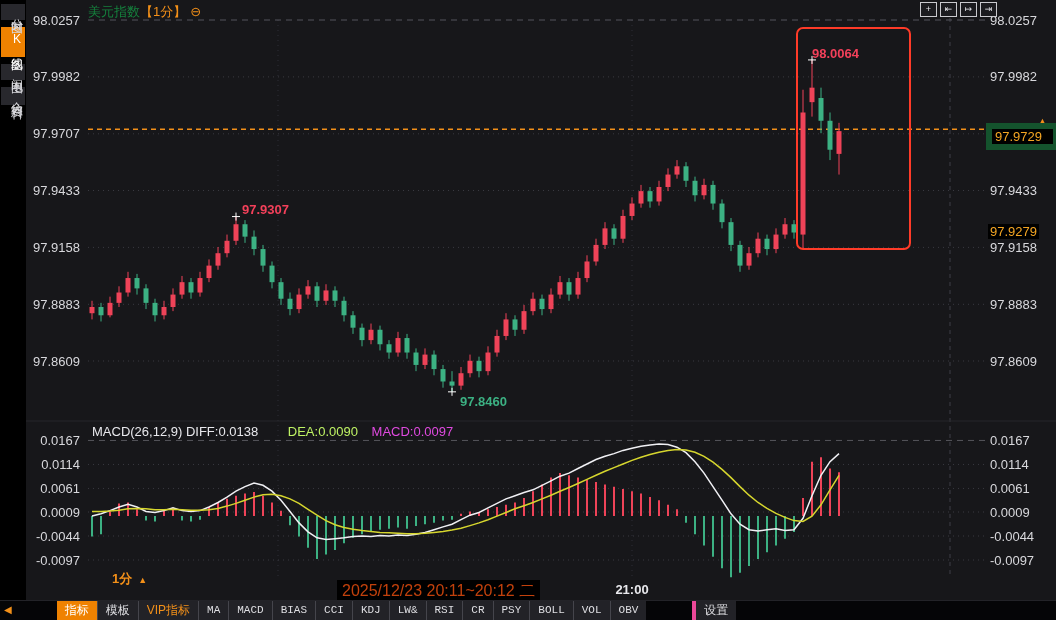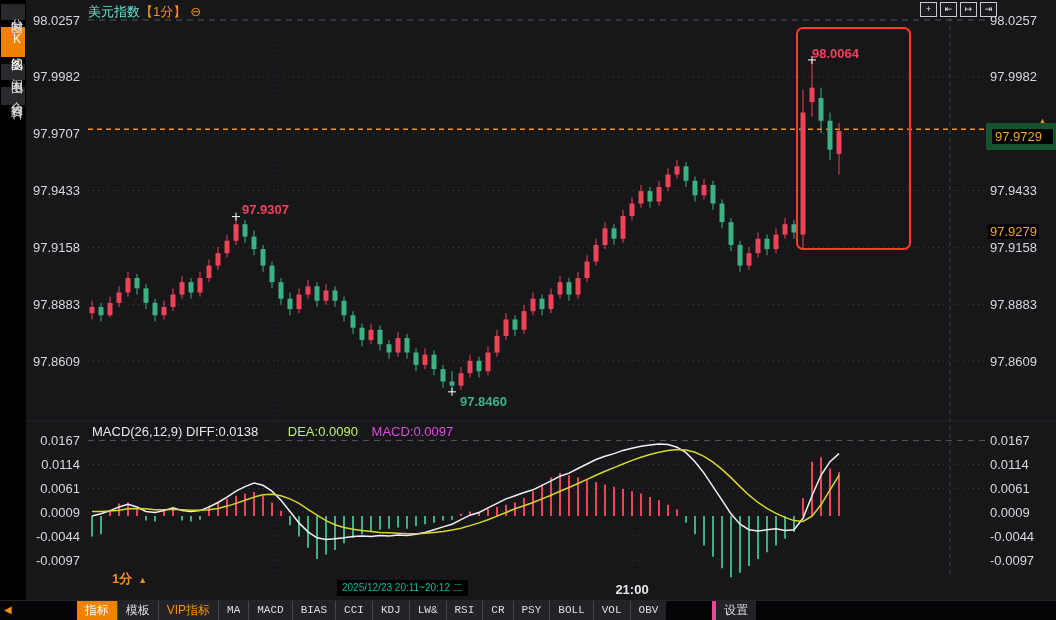--- a/index.html
+++ b/index.html
@@ -7,21 +7,21 @@
        font-family:"Liberation Sans","DejaVu Sans",sans-serif;color:#d8d8dc;}
   
   .sidebar{position:absolute;left:0;top:0;width:26px;height:620px;background:#000;}
   .side-tab{writing-mode:vertical-rl;text-orientation:upright;width:24px;margin:0 0 7px 1px;
             padding:5px 0;text-align:center;background:#28282d;color:#d8d8dc;font-size:12px;
             letter-spacing:2px;cursor:pointer;}
   .side-tab.active{background:#ef8201;color:#fff;}
   .sidebar-inner{padding-top:4px;}
   
   .title{position:absolute;left:88px;top:3px;font-size:13px;}
-  .title .sym{color:#5eead4;}
+  .title .sym{color:#15803d;}
   .title .per{color:#f39019;}
   .title .min{color:#f39019;margin-left:4px;cursor:pointer;}
   
   .top-icons{position:absolute;left:920px;top:2px;display:flex;gap:3px;}
   .ticon{width:15px;height:13px;border:1px solid #c9c9ce;background:#1b1b1f;color:#e5e5ea;
          font-size:9px;line-height:12px;text-align:center;cursor:pointer;}
   
   #plotwrap{position:absolute;left:0;top:0;width:988px;height:600px;}
   
   .anno{position:absolute;font-size:13px;font-weight:bold;}
@@ -33,32 +33,32 @@
   .badge-sec{position:absolute;left:988px;top:224px;background:#000;color:#f5a623;font-size:13px;
              padding:0 2px;}
   .tri-up{position:absolute;left:1038px;top:116px;color:#f39019;font-size:9px;}
   
   .macd-head{position:absolute;left:92px;top:424px;font-size:13px;white-space:nowrap;}
   .macd-head .w{color:#e8e8ec;}
   .macd-head .y{color:#bef264;margin-left:26px;}
   .macd-head .m{color:#e04ae0;margin-left:10px;}
   
   .taxis-label{position:absolute;top:582px;font-size:13px;font-weight:bold;color:#e8e8ec;transform:translateX(-50%);}
-  .taxis-box{position:absolute;left:337px;top:580px;background:#000;color:#14b8a6;font-size:10px;
+  .taxis-box{position:absolute;left:337px;top:580px;background:#000;color:#c2410c;font-size:16px;
              padding:1px 5px;white-space:nowrap;}
   
   .watermark{position:absolute;right:22px;top:558px;font-size:36px;letter-spacing:4px;color:#d4d4d9;}
   
   .period{position:absolute;left:112px;top:570px;color:#f39019;font-size:13px;font-weight:bold;cursor:pointer;}
   .period .arr{font-size:9px;margin-left:6px;}
   
   .toolbar{position:absolute;left:0;bottom:0;width:1056px;height:19px;background:#050507;
            border-top:1px solid #232328;display:flex;align-items:stretch;}
   .tb-collapse{color:#f39019;font-size:10px;line-height:18px;margin:0 4px;cursor:pointer;}
-  .tb-strip{display:flex;margin-left:61px;background:#222227;}
+  .tb-strip{display:flex;margin-left:41px;background:#222227;}
   .tb-item{padding:1px 8px;font-size:12px;color:#dfdfe3;line-height:16px;cursor:pointer;white-space:nowrap;}
   .tb-item + .tb-item{border-left:1px solid #45454c;}
   .tb-item.active{background:#ef8201;color:#fff;}
   .tb-item.vip{color:#f39019;}
   .tb-item.mono{font-family:"Liberation Mono",monospace;font-size:11px;line-height:17px;}
   .tb-item.settings{margin-left:46px;border-left:4px solid #ec4899;background:#222227;}
 </style>
 </head>
 <body>
 

